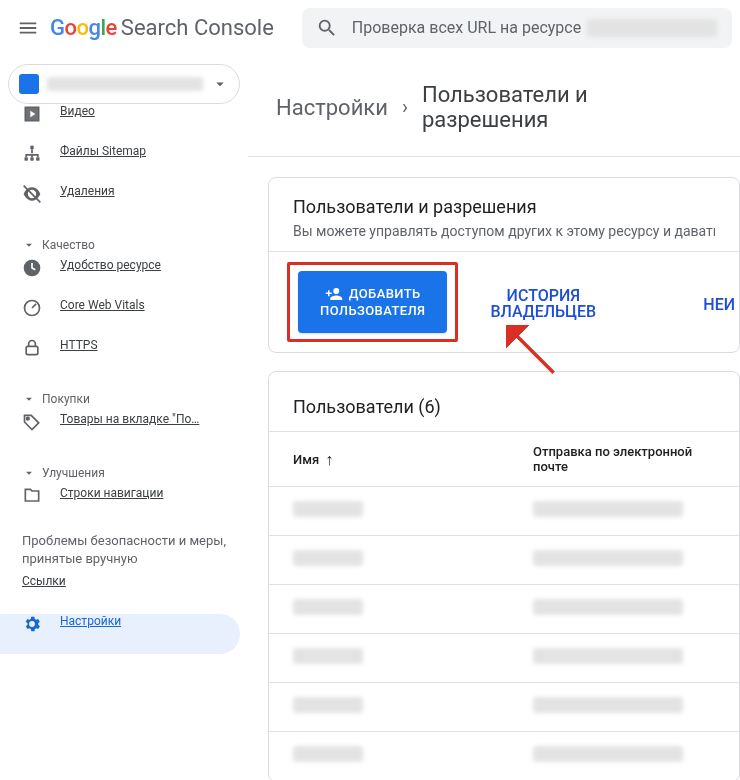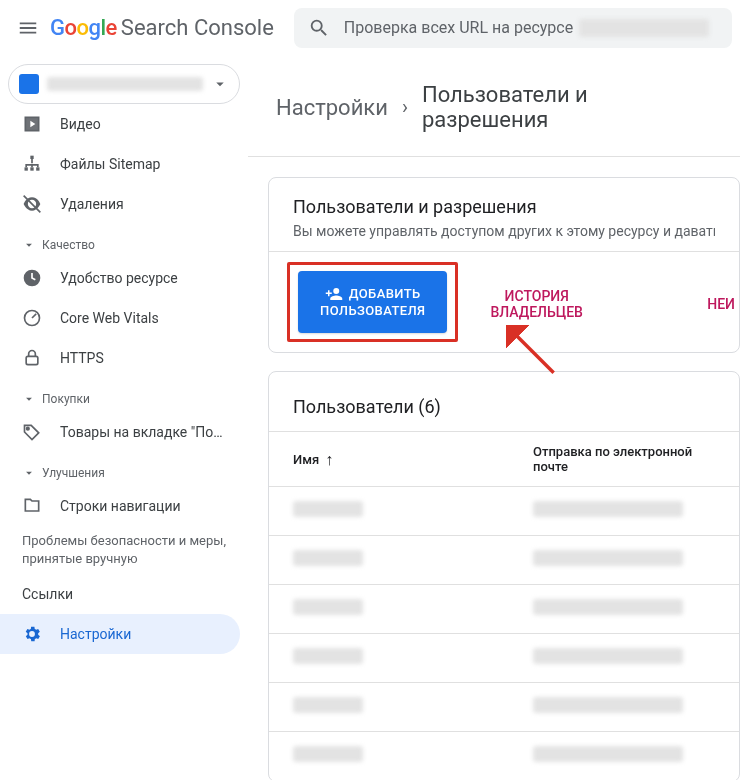--- a/index.html
+++ b/index.html
@@ -6,42 +6,42 @@
     body { width:740px; height:780px; background:#fff; color:#3c4043; overflow:hidden; position:relative; }
 
     
     .header { display:flex; align-items:center; height:56px; padding:0 8px; border-bottom:1px solid #fff; }
     .menu-btn { width:40px; height:40px; display:flex; align-items:center; justify-content:center; color:#5f6368; cursor:pointer; }
     .logo-wrap { display:flex; align-items:center; gap:4px; margin-left:2px; }
     .logo-word { font-size:22px; color:#5f6368; font-weight:400; }
     .google-logo { font-size:22px; font-weight:500; letter-spacing:-0.5px; }
     .g1{color:#4285f4;} .g2{color:#ea4335;} .g3{color:#fbbc05;} .g4{color:#4285f4;} .g5{color:#34a853;} .g6{color:#ea4335;}
 
-    .searchbar { flex:1; margin-left:20px; height:40px; background:#f1f3f4; border-radius:8px;
+    .searchbar { flex:1; margin-left:28px; height:40px; background:#f1f3f4; border-radius:8px;
       display:flex; align-items:center; padding:0 14px; color:#5f6368; }
     .searchbar .search-ic { margin-right:14px; color:#5f6368; }
     .searchbar .placeholder { font-size:16px; color:#5f6368; }
     .searchbar .blurred-url { width:130px; height:18px; background:#e3e3e3; border-radius:3px;
       filter:blur(2px); margin-left:6px; }
 
     
     .layout { display:flex; height:calc(100% - 56px); }
     .sidebar { width:248px; background:#fff; overflow:hidden; }
     .main-area { flex:1; background:#fff; overflow:hidden; }
 
     
     .prop-pill { margin:8px 8px 10px; height:40px; border:1px solid #dadce0; border-radius:20px;
       display:flex; align-items:center; padding:0 10px; gap:8px; cursor:pointer; }
     .prop-ic { width:20px; height:20px; background:#1a73e8; border-radius:3px; }
     .prop-text { flex:1; height:14px; background:#e3e3e3; border-radius:3px; filter:blur(2px); }
     .chev-down { width:18px; height:18px; color:#5f6368; }
 
     
-    .side-item { display:flex; align-items:center; height:40px; padding-left:22px; gap:18px;
-      font-size:14px; color:#3c4043; cursor:pointer; border-radius:0 20px 20px 0; margin-right:8px; }
+    .side-item { display:flex; height:40px; padding-left:22px; gap:18px;
+      font-size:12px; color:#3c4043; cursor:pointer; border-radius:0 20px 20px 0; margin-right:8px;text-decoration:underline; }
     .side-item.active { background:#e8f0fe; color:#1967d2; }
     .side-item .side-ic { width:20px; height:20px; display:flex; align-items:center; justify-content:center; color:#5f6368; }
     .side-item.active .side-ic { color:#1967d2; }
     .side-group { font-size:12px; color:#5f6368; padding:14px 0 6px 22px; display:flex; align-items:center; gap:6px; cursor:pointer;}
     .side-group .chev { width:14px; height:14px; }
     .sub { padding-left:22px; font-size:13px; color:#5f6368; line-height:18px;
       margin:6px 8px 6px 0; cursor:pointer; padding-right:8px;}
     .side-item.top-root { margin-top:-10px; }
 
     
@@ -58,21 +58,21 @@
     .card-tabs { display:flex; align-items:center; border-top:1px solid #e0e0e0; }
 
     .add-wrap { margin:10px 10px 10px 18px; display:inline-block; }
     .highlight-box { border:3px solid #d93025; padding:6px 8px; border-radius:2px; }
     .add-btn { background:#1a73e8; color:#fff; border:none; border-radius:4px;
       font-size:13px; font-weight:500; text-align:center; padding:14px 22px;
       display:flex; flex-direction:column; align-items:center; line-height:16px;
       letter-spacing:0.4px; cursor:pointer; box-shadow:0 1px 2px rgba(0,0,0,0.15); }
     .add-btn .row1 { display:flex; align-items:center; gap:6px;text-align:center; }
 
-    .tab { padding:30px 22px 26px; font-size:14px; font-weight:500; color:#be185d;
+    .tab { padding:30px 22px 26px; font-size:16px; font-weight:500; color:#1d4ed8;
       text-align:center; cursor:pointer; }
     .tab.two-line { line-height:16px; }
     .tab.right-edge { margin-left:auto; padding-right:4px; }
 
     
     .tbl-card { margin:0 0 0 20px; background:#fff; border:1px solid #dadce0; border-radius:8px; }
     .tbl-head { padding:24px 24px 14px; border-bottom:1px solid #e0e0e0; font-size:18px; color:#202124; }
 
     .tbl-colhead { display:flex; padding:12px 24px; font-size:13px; font-weight:500; color:#202124;
       border-bottom:1px solid #e0e0e0; }

